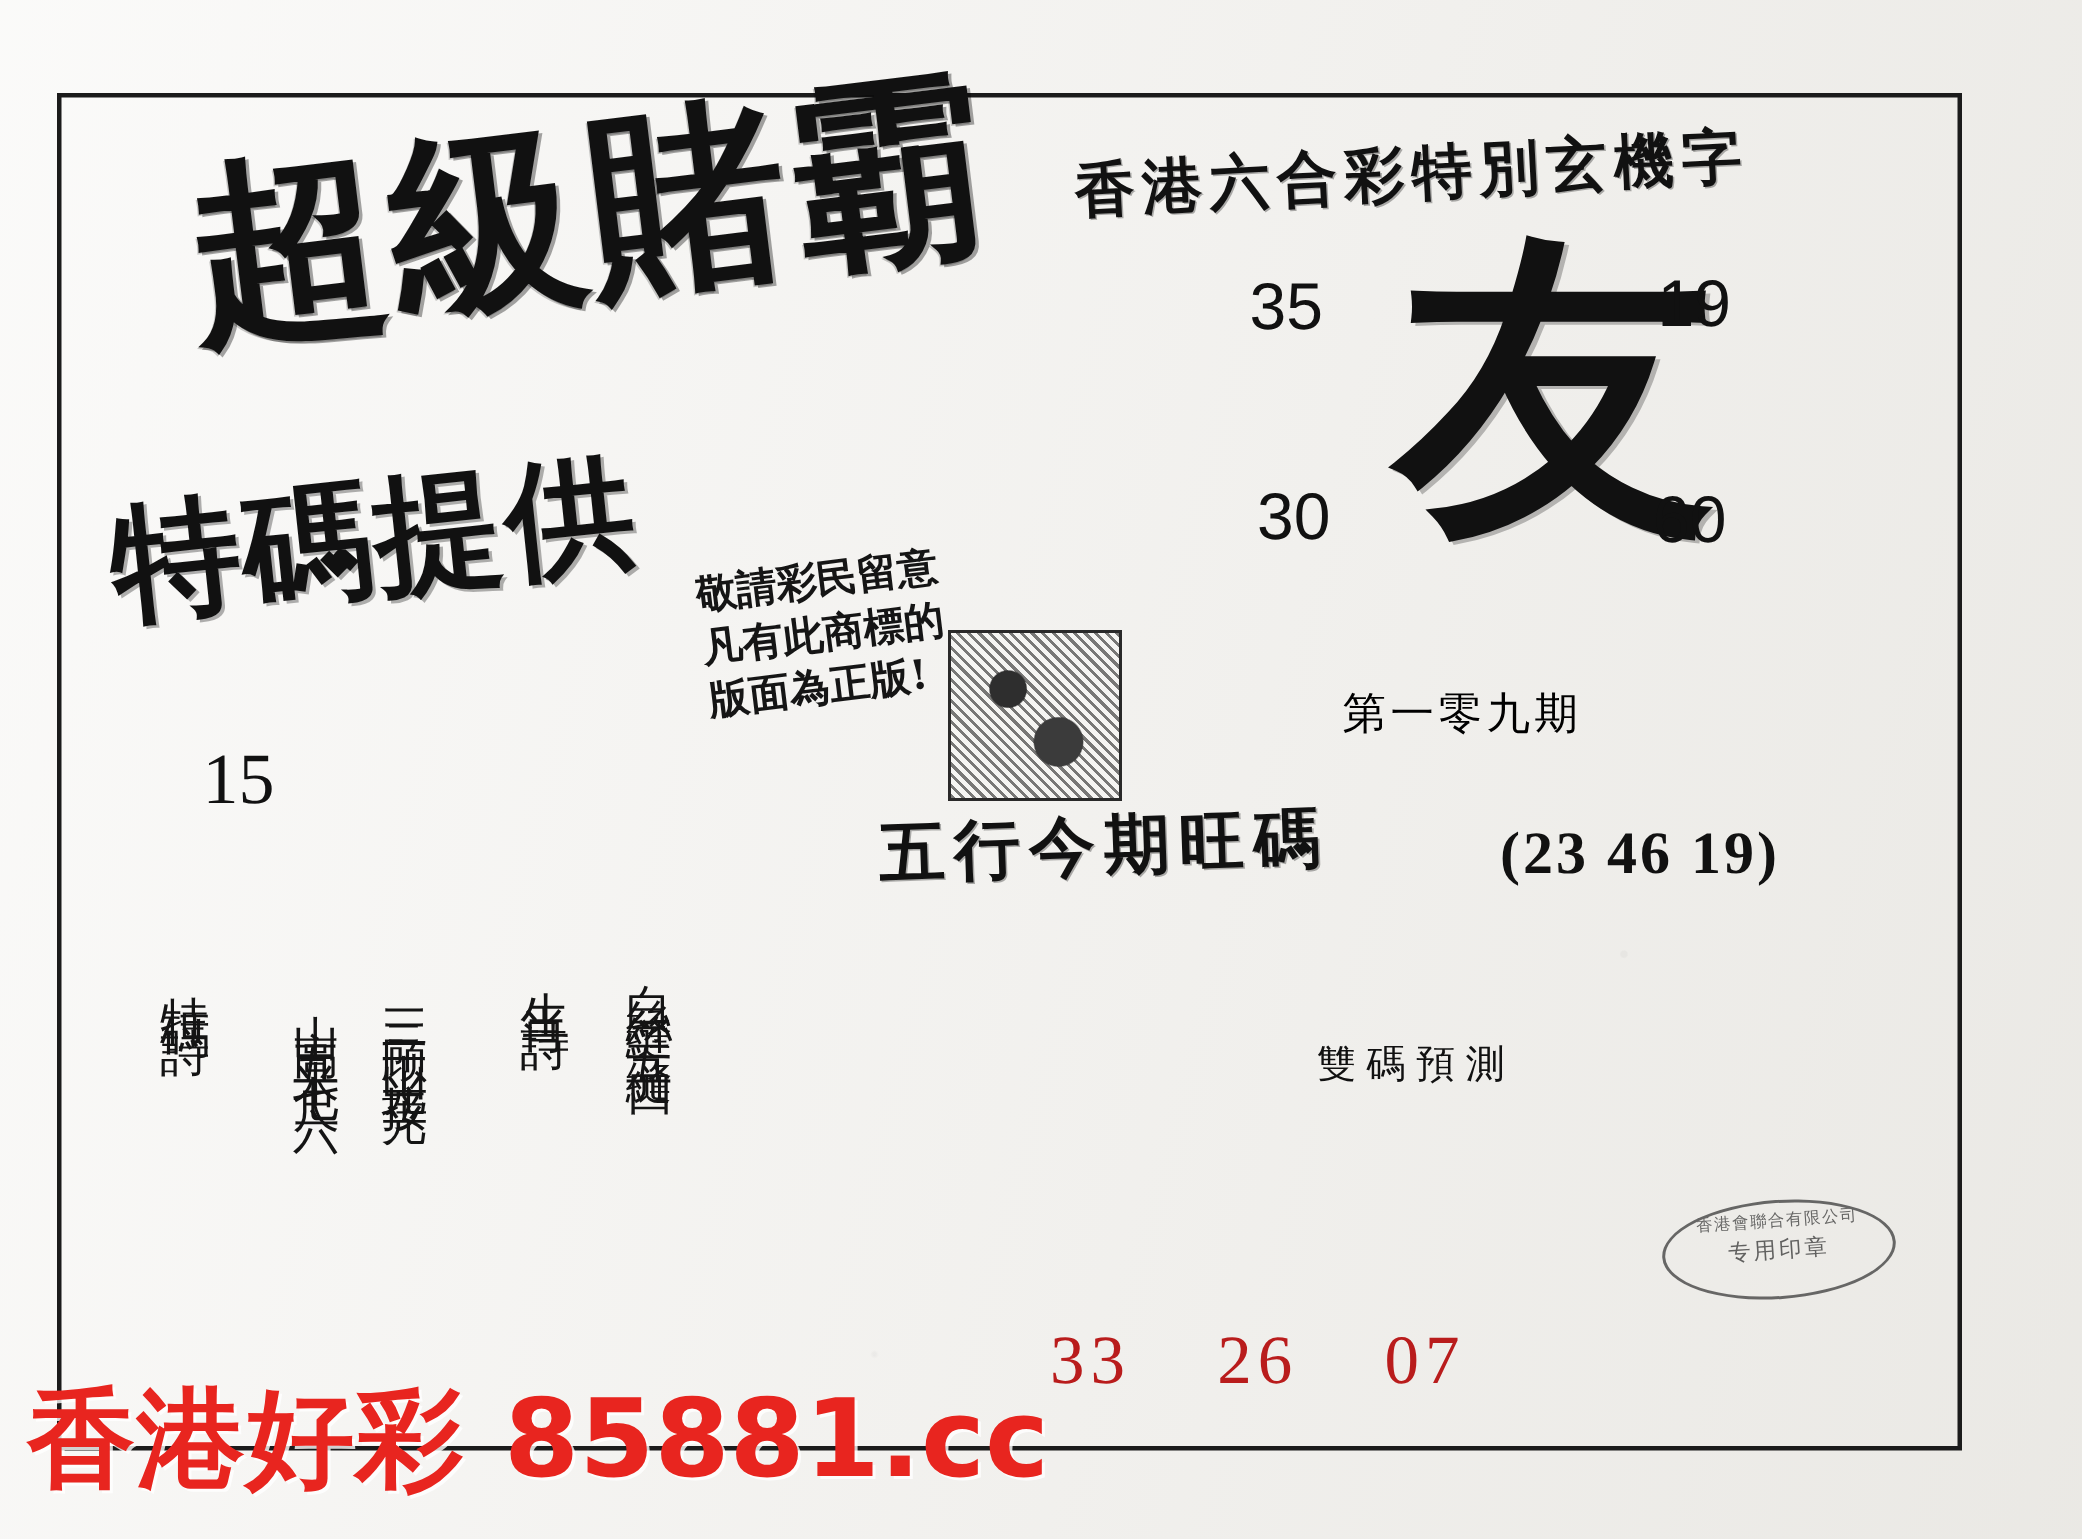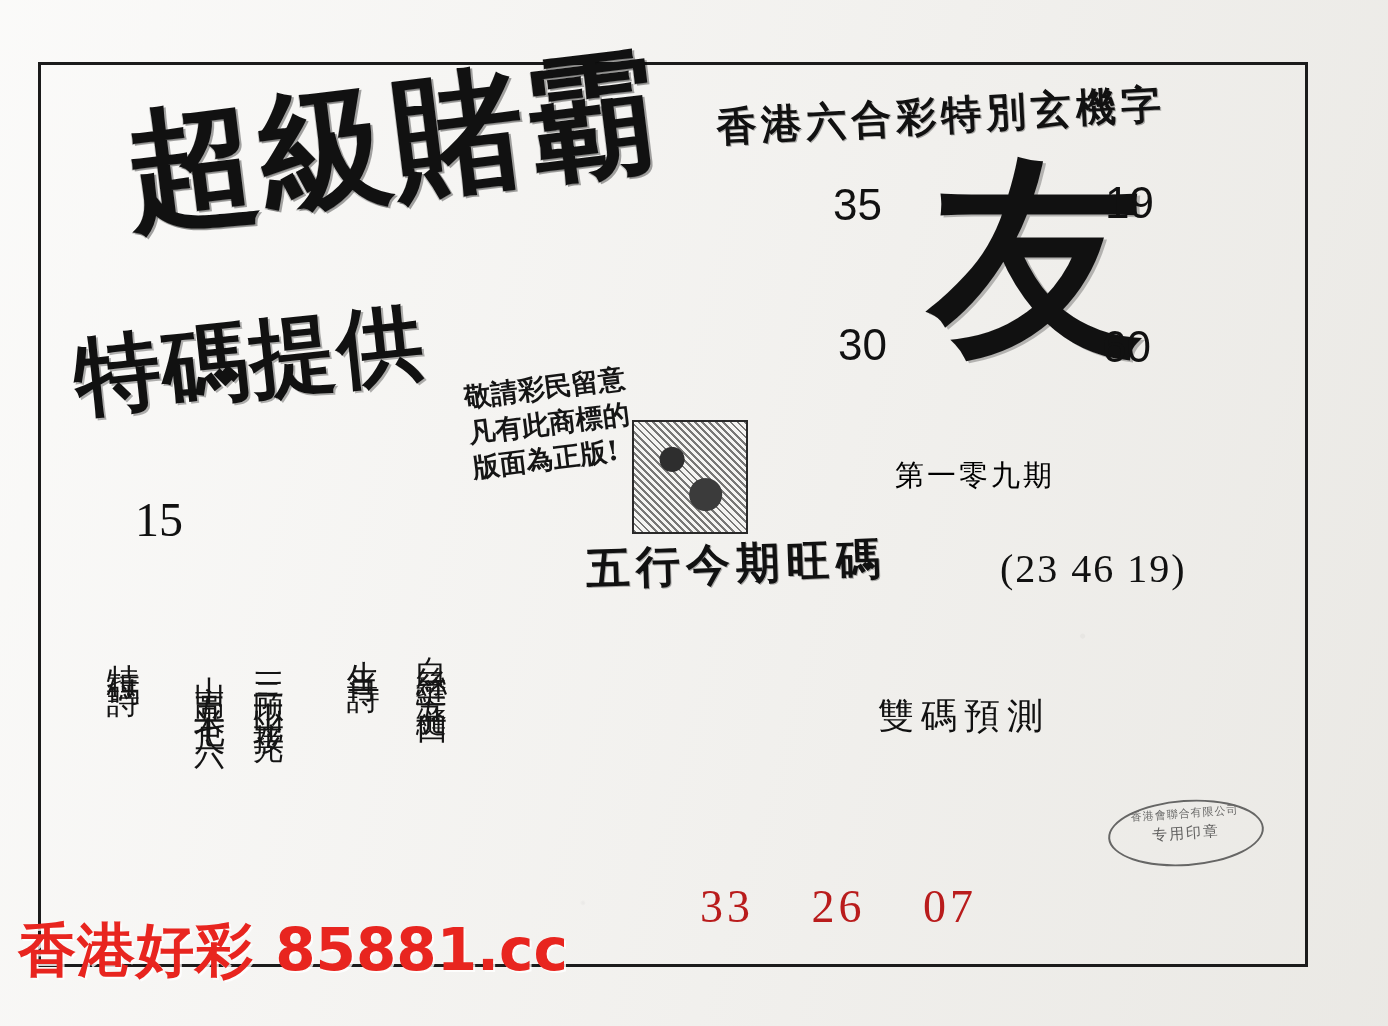--- a/index.html
+++ b/index.html
@@ -159,20 +159,21 @@
     white-space: nowrap;
   }
   #wuxing-nums {
     left: 1000px;
     top: 545px;
     font-family: "Liberation Serif", serif;
     font-size: 40px;
     color: #111;
     letter-spacing: 2px;
     white-space: nowrap;
+    font-weight: bold;
   }
 
   
   #num-15 {
     left: 135px;
     top: 492px;
     font-family: "Liberation Serif", serif;
     font-size: 48px;
     color: #111;
   }
@@ -191,21 +192,21 @@
   #vcol-2 { left: 193px; top: 652px; font-size: 31px; }
   #vcol-3 { left: 252px; top: 648px; font-size: 31px; }
   #vcol-4 { left: 345px; top: 634px; font-size: 33px; }
   #vcol-5 { left: 415px; top: 632px; font-size: 31px; }
 
   
   #shuangma {
     left: 878px;
     top: 692px;
     font-family: "DejaVu Serif", serif;
-    font-size: 36px;
+    font-size: 26px;
     letter-spacing: 7px;
     color: #111;
     white-space: nowrap;
   }
   #pred-nums {
     left: 700px;
     top: 880px;
     font-family: "Liberation Serif", serif;
     font-size: 46px;
     letter-spacing: 4px;
@@ -239,21 +240,21 @@
     letter-spacing: 1px;
     color: #3a3a3a;
   }
 
   
   #watermark {
     left: 18px;
     top: 912px;
     font-family: "DejaVu Sans", sans-serif;
     font-weight: bold;
-    font-size: 58px;
+    font-size: 72px;
     color: #e8251f;
     letter-spacing: 1px;
     text-shadow: 2px 2px 0 rgba(255,255,255,0.8);
     white-space: nowrap;
   }
   #watermark .wm-num { letter-spacing: 0px; }
 </style>
 </head>
 <body>
 

